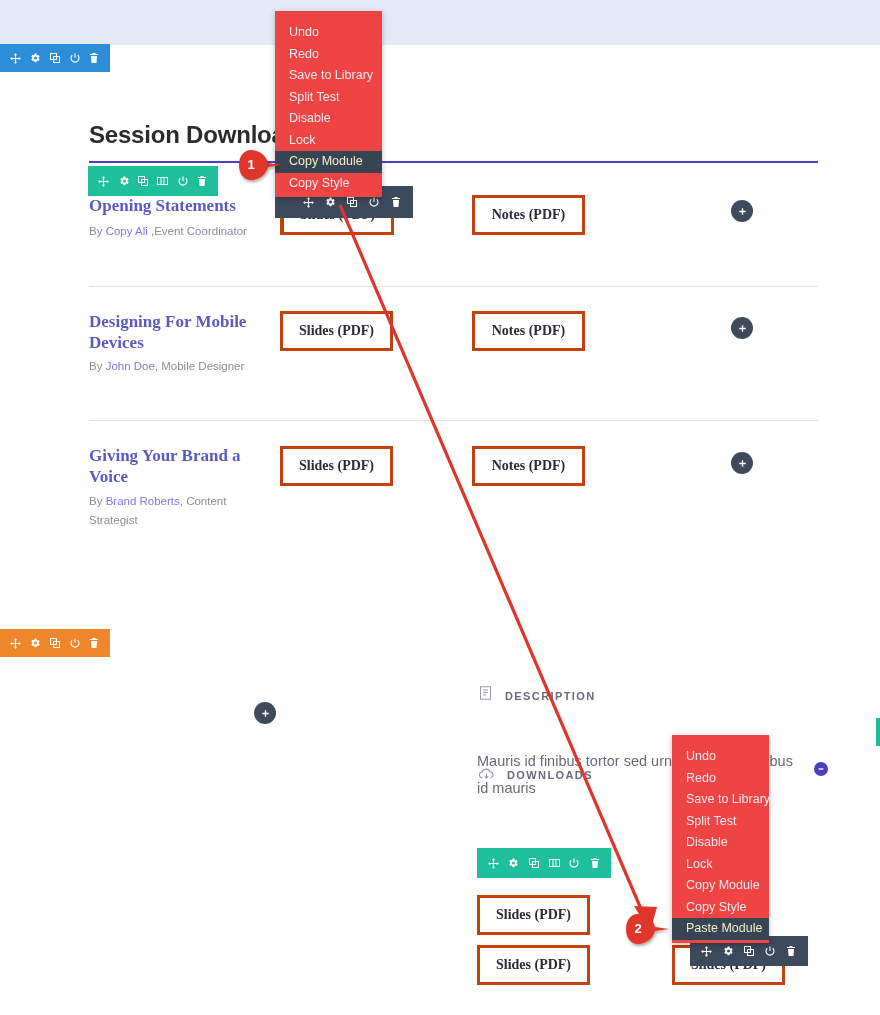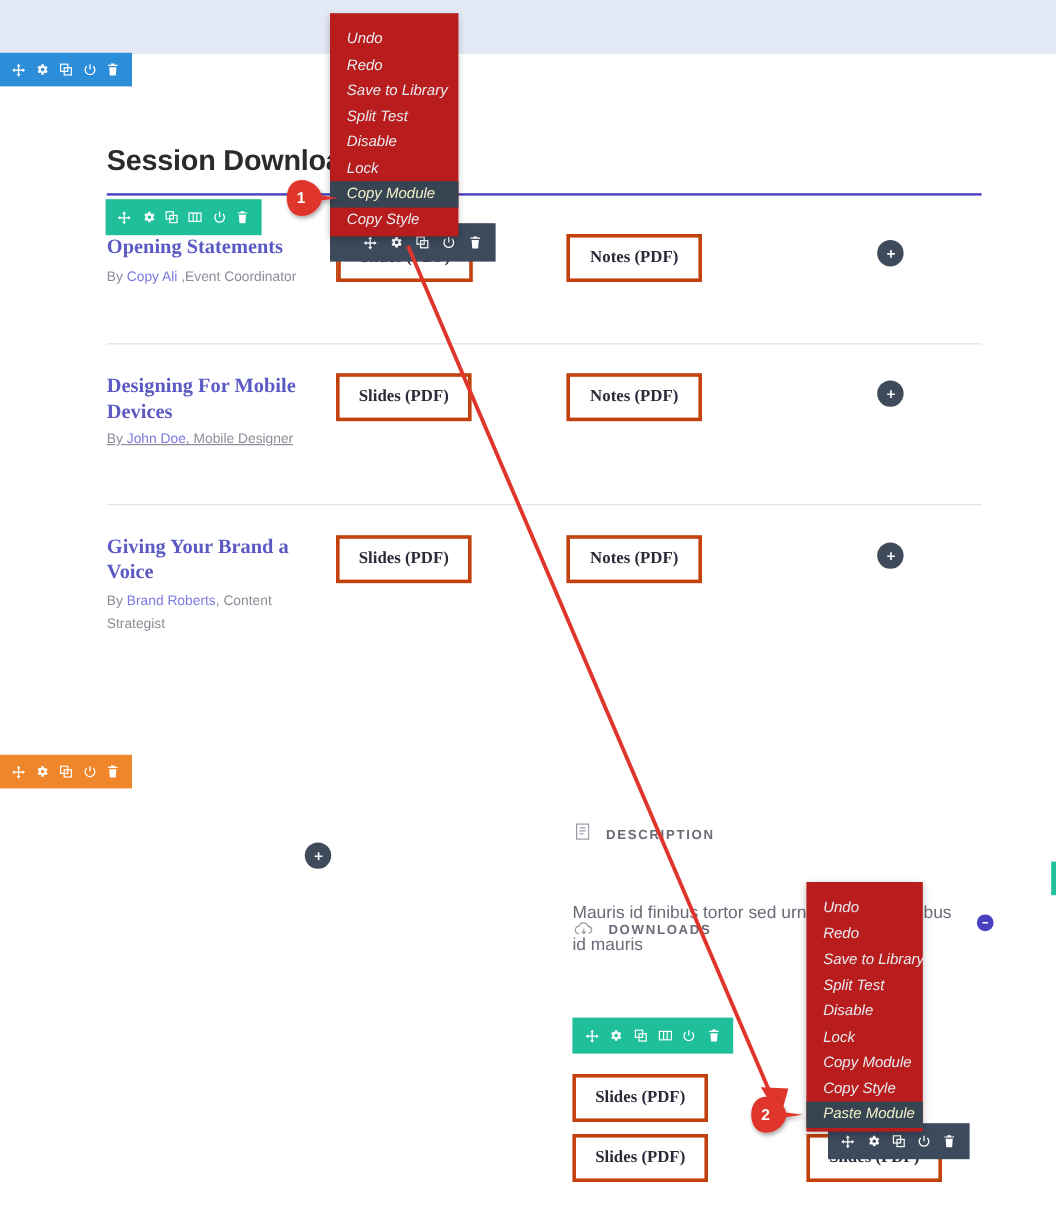--- a/index.html
+++ b/index.html
@@ -150,25 +150,24 @@
     left: 477px; top: 748px;
     width: 320px;
     font-size: 14.5px;
     line-height: 27px;
     color: #6b6b78;
   }
 
   
   .ctx-menu {
     position: absolute;
-    background: #b91c1c;
+    background: #ef4444;
     box-shadow: 0 2px 6px rgba(0,0,0,.25);
     padding: 11px 0 3px 0;
     box-sizing: border-box;
-    font-style: italic;
   }
   .ctx-menu .ctx-item {
     color: #e6eaee;
     font-size: 12.5px;
     line-height: 21.5px;
     padding: 0 14px;
     white-space: nowrap;
   }
   .ctx-menu .ctx-item.highlight {
     background: #374452;
@@ -290,21 +289,21 @@
 </div>
 <div class="circle-plus" style="left:731px; top:200px;">
   <svg width="11" height="11" viewBox="0 0 24 24" fill="none" stroke="currentColor" stroke-width="3">
       <path d="M12 5v14M5 12h14"></path>
     </svg>
 </div>
 <div class="row-divider" style="top:286px;"></div>
 
 <div class="session-row" style="top:0;">
   <div class="sess-title" style="top:311px;">Designing For Mobile Devices</div>
-  <div class="sess-by" style="top:357px;text-decoration:underline;">
+  <div class="sess-by" style="top:357px;">
     <span>By </span><a href="#">John Doe</a><span>, Mobile Designer</span>
   </div>
   <div class="pdf-btn" style="left:191px; top:311px;">Slides (PDF)</div>
   <div class="pdf-btn" style="left:383px; top:311px;">Notes (PDF)</div>
 </div>
 <div class="circle-plus" style="left:731px; top:317px;">
   <svg width="11" height="11" viewBox="0 0 24 24" fill="none" stroke="currentColor" stroke-width="3">
       <path d="M12 5v14M5 12h14"></path>
     </svg>
 </div>

